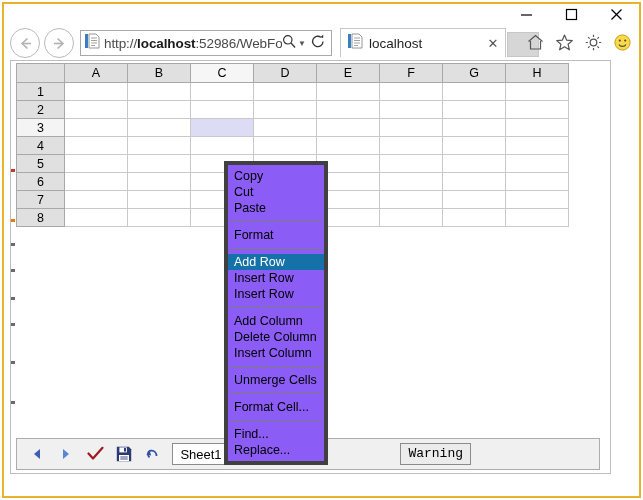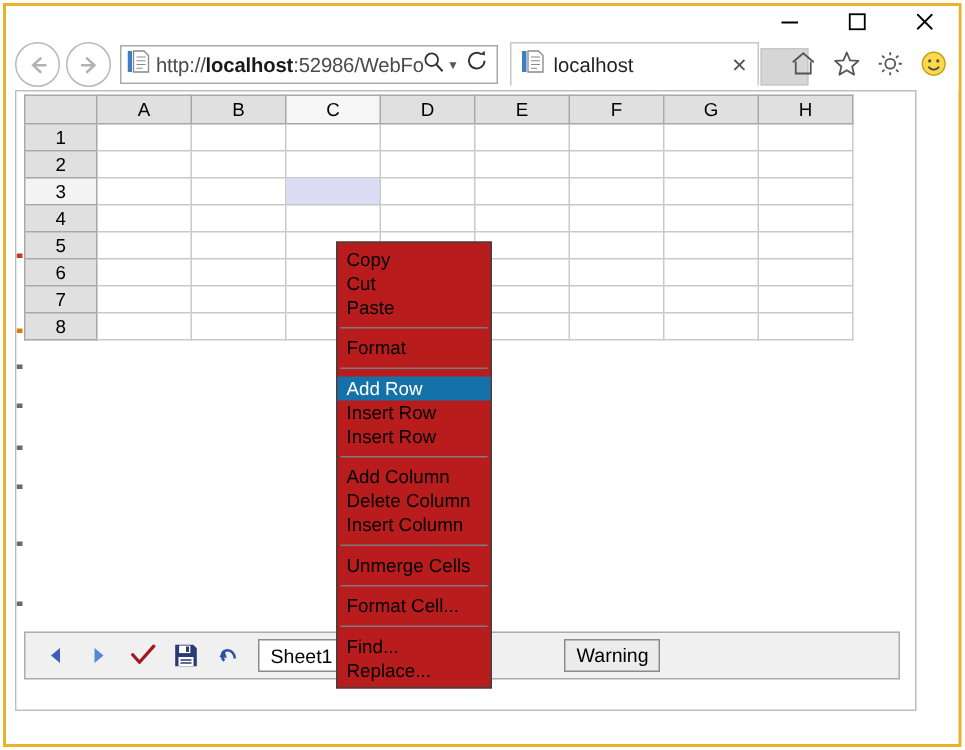--- a/index.html
+++ b/index.html
@@ -165,21 +165,21 @@
     background: #e0e0e0;
     border-color: #a8a8a8;
   }
   #spreadsheet-grid th.row-header.selected { background: #f4f4f4; }
   #spreadsheet-grid td.cell { background: #ffffff; border-color: #c9c9c9; }
   #spreadsheet-grid td.cell.selected { background: #dcdcf4; }
 
   
   #bottom-toolbar {
     position: absolute;
-    left: 5px; bottom: 20px;
+    left: 5px; bottom: 3px;
     width: 584px; height: 32px;
     background: #f0f0f0;
     border: 1px solid #adadad;
     display: flex; align-items: center;
     padding-left: 10px;
     gap: 9px;
   }
   .tb-icon {
     width: 20px; height: 20px;
     display: flex; align-items: center; justify-content: center;
@@ -203,22 +203,22 @@
     padding: 0 7px;
     line-height: 20px;
     white-space: nowrap;
   }
 
   
   #context-menu {
     position: absolute;
     left: 213px; top: 100px;
     width: 104px;
-    background: #b91c1c;
-    border: 1px solid #404040;
+    background: #8b5cf6;
+    border: 4px solid #404040;
     padding: 3px 0;
     z-index: 50;
   }
   .menu-item {
     height: 16px;
     line-height: 16px;
     font-size: 12.5px;
     color: #000;
     padding-left: 6px;
     white-space: nowrap;
@@ -507,21 +507,21 @@
         </svg>
       </div>
       <div class="tb-icon">
         <svg width="17" height="14" viewBox="0 0 17 14">
           <path d="M4.5 10.5 C2 8, 2.5 4, 6 3.6 C9.5 3.2, 11.5 6, 11.5 9" fill="none" stroke="#2f4fa8" stroke-width="1.7"></path>
           <path d="M1.2 7.8 L4.8 4.2 L6.2 8.6 z" fill="#2f4fa8"></path>
         </svg>
       </div>
       <input id="sheet-name-input" type="text" readonly="" value="Sheet1" style="">
       <button class="tb-button">Eva</button>
-      <button class="tb-button" style="margin-left:90px;">Warning</button>
+      <button class="tb-button" style="margin-left:114px;font-family:Liberation Mono, monospace;">Warning</button>
     </div>
 
     <div id="context-menu">
         <div class="menu-item">Copy</div>
         <div class="menu-item">Cut</div>
         <div class="menu-item">Paste</div>
         <div class="menu-separator"></div>
         <div class="menu-item">Format</div>
         <div class="menu-separator"></div>
         <div class="menu-item highlighted">Add Row</div>

